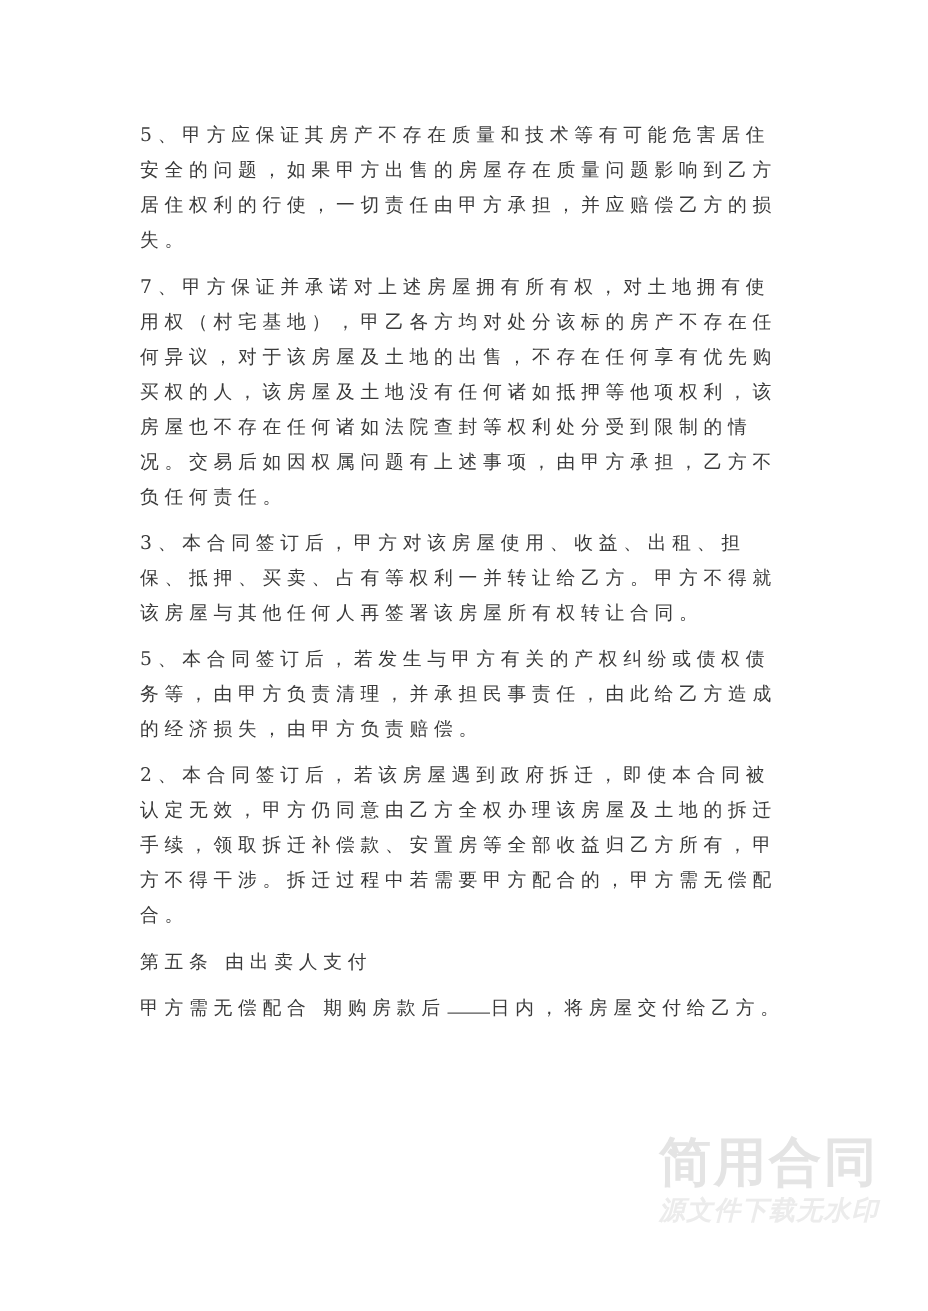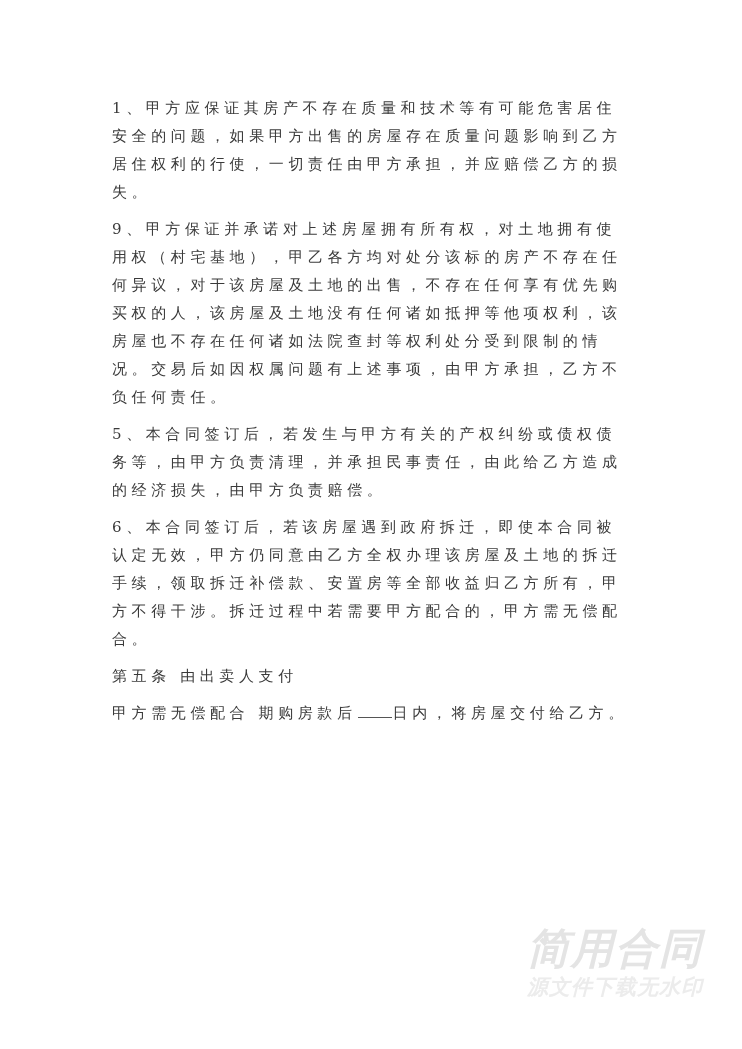--- a/index.html
+++ b/index.html
@@ -16,32 +16,33 @@
     line-height: 28px;
   }
   .para { margin: 0 0 9px 0; word-break: break-all; }
   .heading { margin: 0 0 9px 0; }
   .blank { display: inline-block; width: 34px; border-bottom: 1px solid #555; height: 14px; vertical-align: baseline; margin: 0 1px; }
   .watermark {
     position: absolute; left: 505px; top: 905px; width: 220px;
     font-family: "DejaVu Sans", "Liberation Sans", sans-serif;
     color: #e4e4e4; pointer-events: none; text-align: center;
   }
-  .wm-main { font-size: 42px; font-weight: bold; font-style: italic; letter-spacing: 2px; line-height: 50px; margin-top: 19px; }
+  .wm-main { font-size: 42px; font-weight: bold; letter-spacing: 2px; line-height: 50px; }
   .wm-sub { font-size: 21px; font-weight: bold; font-style: italic; letter-spacing: 1px; line-height: 26px; color: #ececec; }
 </style>
 </head>
 <body>
 
 <div class="page">
   <div class="content">
-    <p class="para">1、甲方应保证其房产不存在质量和技术等有可能危害居住安全的问题，如果甲方出售的房屋存在质量问题影响到乙方居住权利的行使，一切责任由甲方承担，并应赔偿乙方的损失。</p>
-    <p class="para">9、甲方保证并承诺对上述房屋拥有所有权，对土地拥有使用权（村宅基地），甲乙各方均对处分该标的房产不存在任何异议，对于该房屋及土地的出售，不存在任何享有优先购买权的人，该房屋及土地没有任何诸如抵押等他项权利，该房屋也不存在任何诸如法院查封等权利处分受到限制的情况。交易后如因权属问题有上述事项，由甲方承担，乙方不负任何责任。</p>
+    <p class="para">5、甲方应保证其房产不存在质量和技术等有可能危害居住安全的问题，如果甲方出售的房屋存在质量问题影响到乙方居住权利的行使，一切责任由甲方承担，并应赔偿乙方的损失。</p>
+    <p class="para">7、甲方保证并承诺对上述房屋拥有所有权，对土地拥有使用权（村宅基地），甲乙各方均对处分该标的房产不存在任何异议，对于该房屋及土地的出售，不存在任何享有优先购买权的人，该房屋及土地没有任何诸如抵押等他项权利，该房屋也不存在任何诸如法院查封等权利处分受到限制的情况。交易后如因权属问题有上述事项，由甲方承担，乙方不负任何责任。</p>
+    <p class="para">3、本合同签订后，甲方对该房屋使用、收益、出租、担保、抵押、买卖、占有等权利一并转让给乙方。甲方不得就该房屋与其他任何人再签署该房屋所有权转让合同。</p>
     <p class="para">5、本合同签订后，若发生与甲方有关的产权纠纷或债权债务等，由甲方负责清理，并承担民事责任，由此给乙方造成的经济损失，由甲方负责赔偿。</p>
-    <p class="para">6、本合同签订后，若该房屋遇到政府拆迁，即使本合同被认定无效，甲方仍同意由乙方全权办理该房屋及土地的拆迁手续，领取拆迁补偿款、安置房等全部收益归乙方所有，甲方不得干涉。拆迁过程中若需要甲方配合的，甲方需无偿配合。</p>
+    <p class="para">2、本合同签订后，若该房屋遇到政府拆迁，即使本合同被认定无效，甲方仍同意由乙方全权办理该房屋及土地的拆迁手续，领取拆迁补偿款、安置房等全部收益归乙方所有，甲方不得干涉。拆迁过程中若需要甲方配合的，甲方需无偿配合。</p>
     <p class="heading">第五条 由出卖人支付</p>
     <p class="para"><span>甲方需无偿配合 期购房款后</span><span class="blank"></span><span>日内，将房屋交付给乙方。</span></p>
 
   </div>
 
   <div class="watermark">
     <div class="wm-main">简用合同</div>
     <div class="wm-sub">源文件下载无水印</div>
   </div>
 </div>

